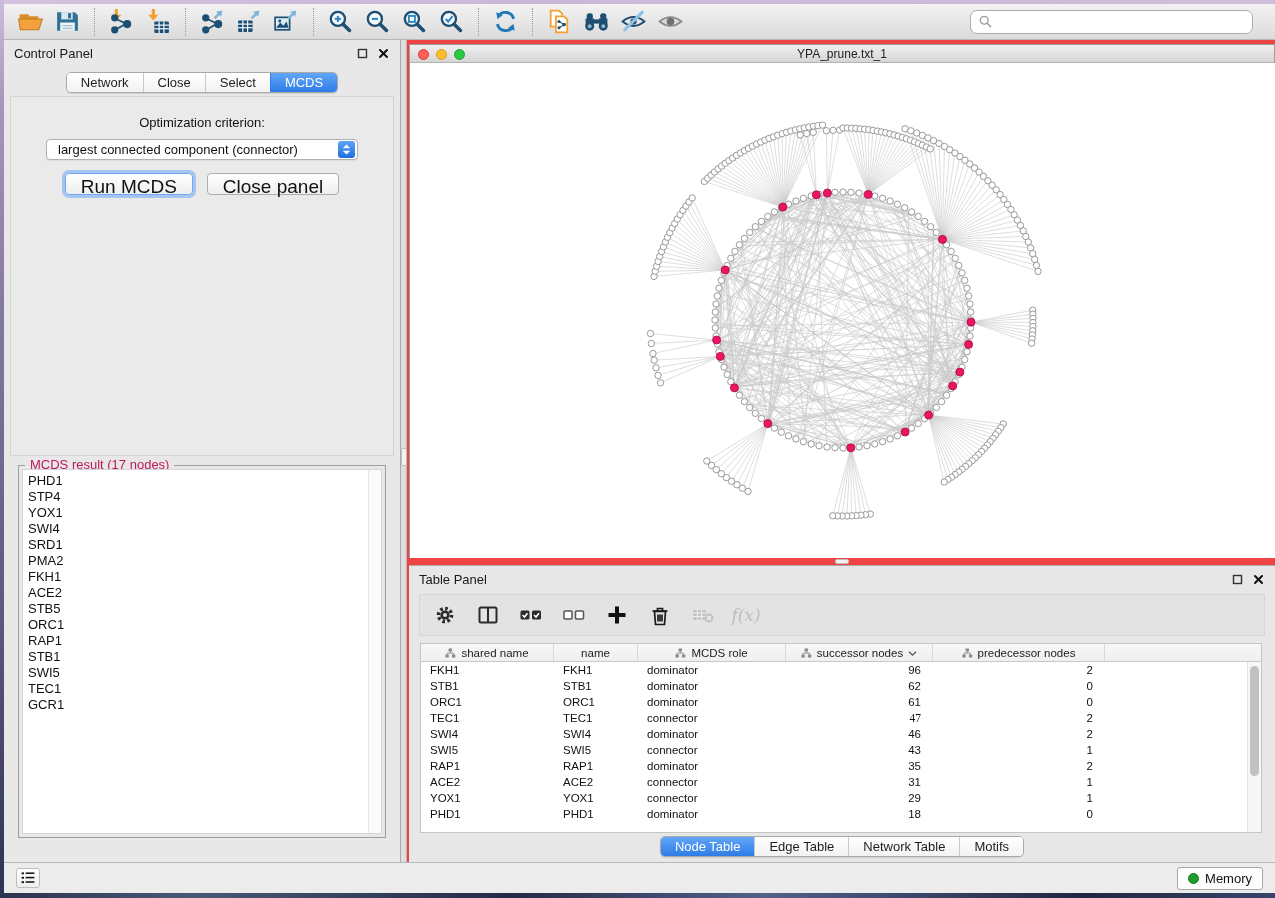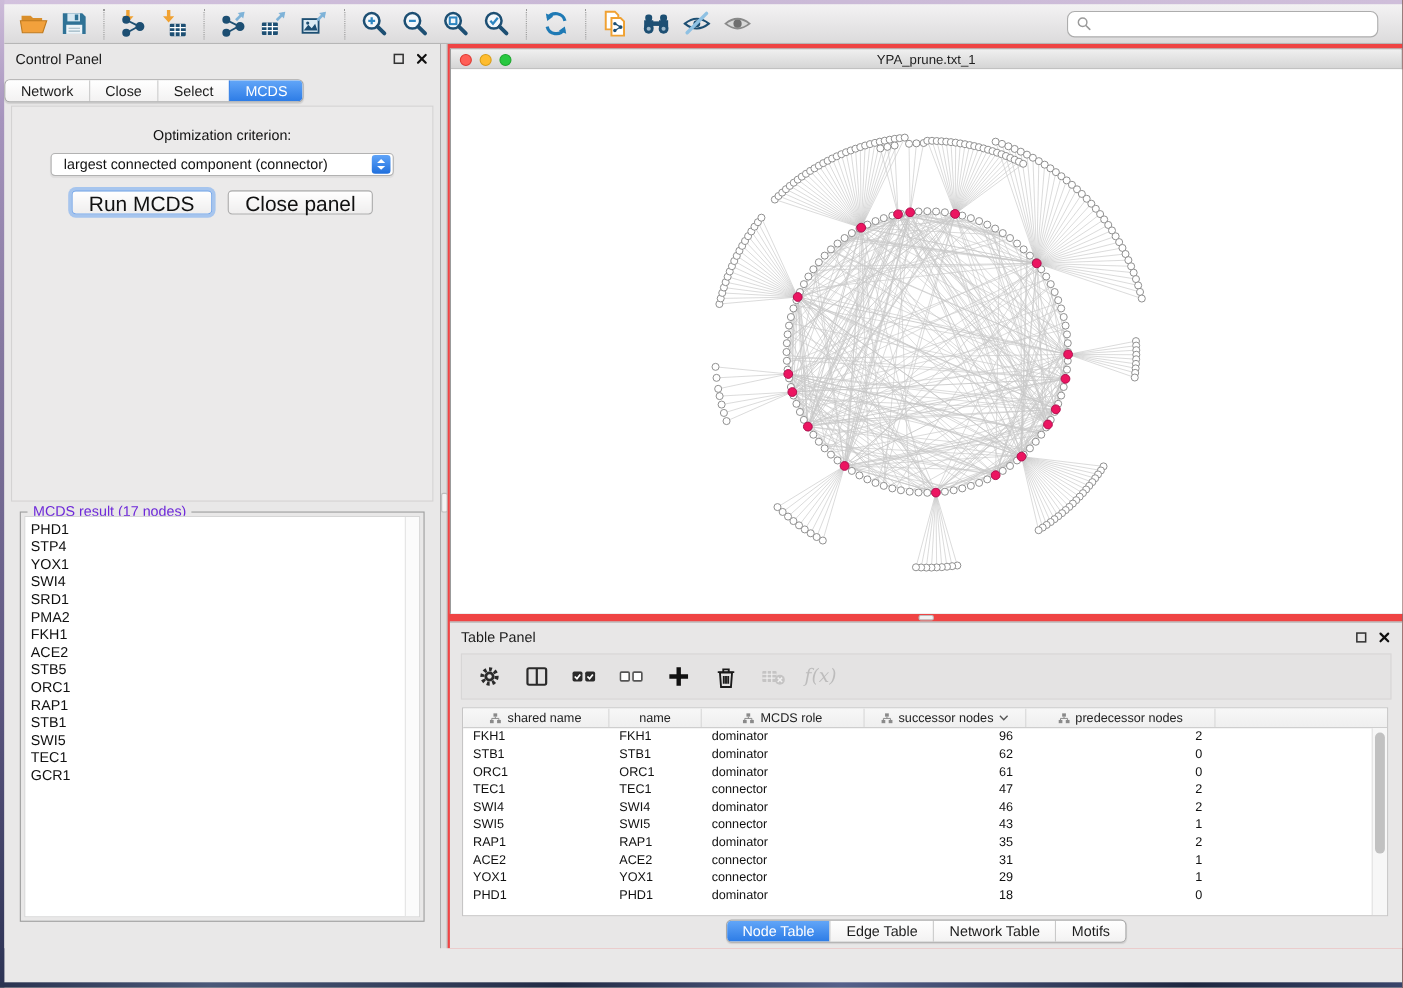--- a/index.html
+++ b/index.html
@@ -15,38 +15,38 @@
     border-radius:7px;display:flex;align-items:center;padding:0 8px;gap:6px;}
   .search-box input{flex:1;border:none;outline:none;font-size:13px;background:transparent;}
   
   #left-edge{position:absolute;left:0;top:0;width:4px;height:898px;
     background:linear-gradient(#cdbcd9,#a694bd 12%,#8578a0 35%,#5d5680 70%,#2c3354 100%);}
   
   #control-panel{position:absolute;left:4px;top:40px;width:397px;height:822px;background:#e9e8e8;border-right:1px solid #ababab;}
   .panel-titlebar{height:26px;display:flex;align-items:center;padding:0 10px;font-size:13px;color:#1a1a1a;}
   .panel-titlebar .sp{flex:1;}
   .mini-ico{width:13px;height:13px;display:flex;align-items:center;justify-content:center;margin-left:8px;}
-  #cp-tabs{display:flex;margin-top:6px;}
+  #cp-tabs{display:flex;justify-content:center;margin-top:6px;}
   .seg{display:inline-flex;border:1px solid #a9a9a9;border-radius:5px;overflow:hidden;background:#fff;box-shadow:0 1px 1px rgba(0,0,0,.10);}
   .seg .tab{padding:2px 14px;font-size:13px;color:#1c1c1c;border-left:1px solid #c9c9c9;background:linear-gradient(#ffffff,#f3f2f2);white-space:nowrap;}
   .seg .tab:first-child{border-left:none;}
   .seg .tab.active{background:linear-gradient(#62a6f8,#2d7ce6);color:#fff;border-left-color:#2d7ce6;}
   #cp-sub{position:absolute;left:6px;right:6px;top:56px;height:360px;background:#ebeaea;border:1px solid #d4d3d3;}
   .opt-label{text-align:center;margin-top:18px;font-size:13px;color:#111;}
   .dropdown{margin:9px auto 0;width:312px;height:21px;background:#fff;border:1px solid #b2b2b2;border-radius:4px;
     display:flex;align-items:center;position:relative;box-shadow:0 1px 1px rgba(0,0,0,.06);}
   .dropdown .dd-text{flex:1;font-size:13px;padding-left:11px;color:#111;white-space:nowrap;overflow:hidden;}
   .dd-stepper{width:17px;height:17px;margin-right:2px;border-radius:3px;background:linear-gradient(#5ea3f8,#1f6fdd);
     display:flex;flex-direction:column;align-items:center;justify-content:center;gap:1px;}
   .btn-row{display:flex;justify-content:center;gap:14px;margin-top:13px;}
   .mac-btn{font-size:19px;color:#111;background:linear-gradient(#ffffff,#efeeee);border:1px solid #ad
 adad;border:1px solid #adadad;border-radius:4px;padding:2px 15px;height:22px;}
   .mac-btn.focused{box-shadow:0 0 0 3px rgba(110,165,240,.55);border-color:#74a7ec;}
   .group-box{position:absolute;left:14px;right:14px;top:425px;bottom:24px;border:1px solid #9d9d9d;}
-  .group-legend{position:absolute;top:-9px;left:6px;background:#e9e8e8;padding:0 5px;font-size:13px;color:#6d28d9;}
+  .group-legend{position:absolute;top:-9px;left:6px;background:#e9e8e8;padding:0 5px;font-size:13px;color:#be185d;}
   .group-inner{position:absolute;left:3px;right:3px;top:3px;bottom:3px;background:#fff;border:1px solid #d6d6d6;overflow:hidden;}
   .mcds-scroll{position:absolute;right:0;top:0;bottom:0;width:13px;background:#fbfbfb;border-left:1px solid #e4e4e4;}
   #mcds-list{position:absolute;left:0;top:0;right:14px;bottom:0;padding:3px 0 0 5px;}
   .mcds-item{font-size:13px;line-height:16px;color:#111;}
   
   #v-splitter{position:absolute;left:401px;top:40px;width:6px;height:822px;background:#dedede;border-right:1px solid #b5b5b5;}
   .v-handle{position:absolute;left:0px;top:408px;width:6px;height:18px;background:#f3f3f3;border:1px solid #bdbdbd;border-radius:2px;}
   
   #right-region{position:absolute;left:407px;right:0;top:40px;height:822px;background:#ef4444;}
   #network-window{position:absolute;left:2px;right:0;top:4px;height:514px;border:1px solid #9b9b9b;background:#fff;}
@@ -1338,21 +1338,21 @@
               <div class="td" style="width: 133px;">ORC1</div>
               <div class="td" style="width: 84px;">ORC1</div>
               <div class="td" style="width: 148px;">dominator</div>
               <div class="td num" style="width: 147px;">61</div>
               <div class="td num" style="width: 172px;">0</div>
             </div>
             <div class="tr">
               <div class="td" style="width: 133px;">TEC1</div>
               <div class="td" style="width: 84px;">TEC1</div>
               <div class="td" style="width: 148px;">connector</div>
-              <div class="td num" style="width: 147px;">47</div>
+              <div class="td num" style="width: 147px; font-family: Liberation Serif, serif;">47</div>
               <div class="td num" style="width: 172px;">2</div>
             </div>
             <div class="tr">
               <div class="td" style="width: 133px;">SWI4</div>
               <div class="td" style="width: 84px;">SWI4</div>
               <div class="td" style="width: 148px;">dominator</div>
               <div class="td num" style="width: 147px;">46</div>
               <div class="td num" style="width: 172px;">2</div>
             </div>
             <div class="tr">
@@ -1399,14 +1399,34 @@
           <div class="seg" id="tp-seg">
             <div class="tab active">Node Table</div>
             <div class="tab">Edge Table</div>
             <div class="tab">Network Table</div>
             <div class="tab">Motifs</div>
           </div>
         </div>
     </div>
   </div>
 
+  <div id="status-bar">
+    <div id="panel-list-btn">
+      <svg width="18" height="16" viewBox="0 0 22 20">
+        <g stroke="#1a1a1a" stroke-width="2">
+            <line x1="8" y1="4" x2="19" y2="4"></line>
+            <line x1="8" y1="9.5" x2="19" y2="9.5"></line>
+            <line x1="8" y1="15" x2="19" y2="15"></line>
+          </g>
+        <g fill="#1a1a1a">
+            <rect x="3" y="3" width="3" height="2.4"></rect>
+            <rect x="3" y="8.5" width="3" height="2.4"></rect>
+            <rect x="3" y="14" width="3" height="2.4"></rect>
+          </g>
+      </svg>
+    </div>
+    <div id="memory-btn">
+      <span class="mem-dot"></span>
+      <span>Memory</span>
+    </div>
+  </div>
   <div id="wallpaper-strip"></div>
 </div>
 
 </body></html>

